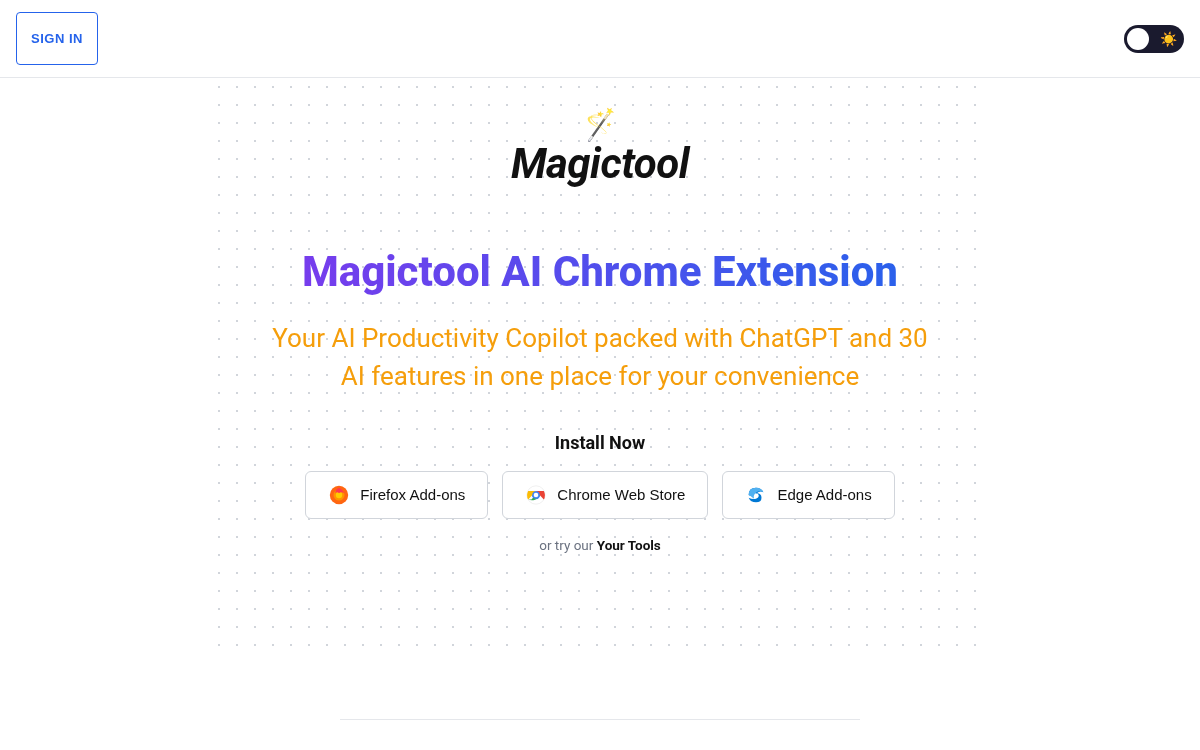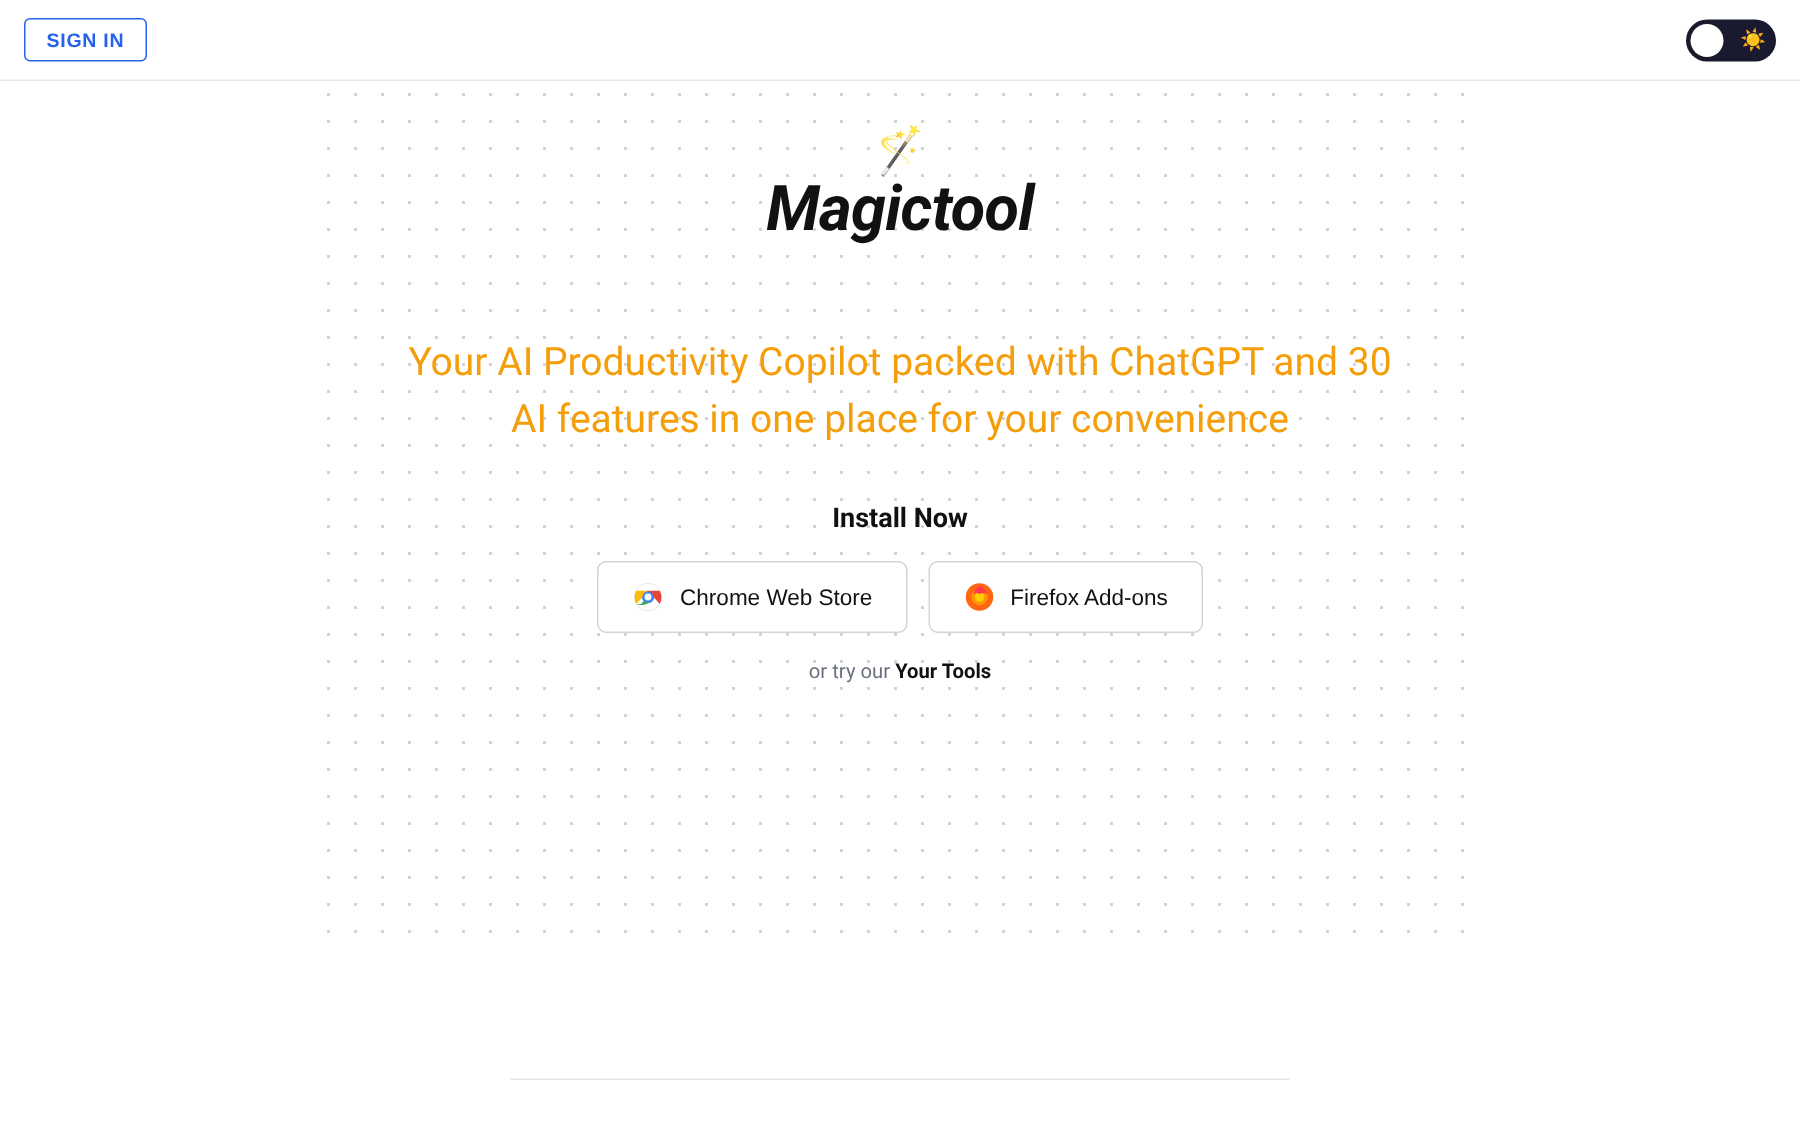--- a/index.html
+++ b/index.html
@@ -25,21 +25,21 @@
       padding: 12px 16px;
       border-bottom: 1px solid #e5e7eb;
       position: relative;
       z-index: 10;
     }
 
     .sign-in-btn {
       border: 1.5px solid #2563eb;
       color: #2563eb;
       background: transparent;
-      padding: 6px 14px;
+      padding: 18px 14px;
       border-radius: 4px;
       font-size: 13px;
       font-weight: 600;
       cursor: pointer;
       letter-spacing: 0.5px;
     }
 
     
     .theme-toggle {
       display: flex;
@@ -226,50 +226,58 @@
 <div class="main-content">
 
   <div class="dotted-bg"></div>
 
   <div class="logo-area">
     <span class="logo-icon">🪄</span>
     <span class="logo-text">Magictool</span>
   </div>
 
   <div class="hero-section">
+    <h1 class="hero-title">Magictool AI Chrome Extension</h1>
 
     <p class="hero-subtitle">Your AI Productivity Copilot packed with ChatGPT and 30 AI features in one place for your convenience</p>
 
     <div class="install-label">Install Now</div>
 
     <div class="install-buttons">
+
+      <button class="install-btn">
+        <svg class="firefox-icon" viewBox="0 0 24 24">
+          <circle cx="12" cy="12" r="10" fill="#FF6611"></circle>
+          <circle cx="12" cy="12" r="6" fill="#FF9500"></circle>
+          <circle cx="12" cy="12" r="3.5" fill="#FFCC00"></circle>
+          <path d="M12 4 Q16 6 18 10 Q14 8 12 10 Q10 8 8 10 Q8 6 12 4z" fill="#FF3750"></path>
+        </svg>
+        <span>Firefox Add-ons</span>
+      </button>
 
       <button class="install-btn">
         <svg class="chrome-icon" viewBox="0 0 24 24">
           <circle cx="12" cy="12" r="10" fill="#fff" stroke="#ddd" stroke-width="0.5"></circle>
           <circle cx="12" cy="12" r="4.5" fill="#4285F4"></circle>
           <path d="M12 7.5 h8.5 A10 10 0 0 1 20.5 17 z" fill="#EA4335"></path>
           <path d="M12 7.5 h-8.5 A10 10 0 0 0 3.5 17 z" fill="#FBBC05"></path>
           <path d="M7 17 l4.5 -5 l5 0 A10 10 0 0 1 3.5 17 z" fill="#34A853"></path>
           <circle cx="12" cy="12" r="4" fill="#4285F4"></circle>
           <circle cx="12" cy="12" r="2.5" fill="#fff"></circle>
         </svg>
         <span>Chrome Web Store</span>
       </button>
 
       <button class="install-btn">
-        <svg class="firefox-icon" viewBox="0 0 24 24">
-          <circle cx="12" cy="12" r="10" fill="#FF6611"></circle>
-          <circle cx="12" cy="12" r="6" fill="#FF9500"></circle>
-          <circle cx="12" cy="12" r="3.5" fill="#FFCC00"></circle>
-          <path d="M12 4 Q16 6 18 10 Q14 8 12 10 Q10 8 8 10 Q8 6 12 4z" fill="#FF3750"></path>
+        <svg class="edge-icon" viewBox="0 0 24 24">
+          <path d="M4 12 Q4 4 12 4 Q18 4 20 9 Q16 7 13 10 Q18 10 18 15 Q18 20 12 20 Q6 20 4 15 Q8 17 12 16 Q15 15 15 13 Q15 10 11 10 Q7 10 4 12z" fill="#0078D4"></path>
+          <path d="M4 12 Q4 4 12 4 Q18 4 20 9 Q18 8 16 8 Q12 8 10 12 Q9 14 10 16 Q8 15 6 13 Q4 13 4 12z" fill="#50B0F0"></path>
         </svg>
-        <span>Firefox Add-ons</span>
+        <span>Edge Add-ons</span>
       </button>
-
 
     </div>
 
     <div class="free-tools-text">
       <span>or try our </span><strong style="cursor:pointer;">Your Tools</strong>
     </div>
 
   </div>
 
 </div>

